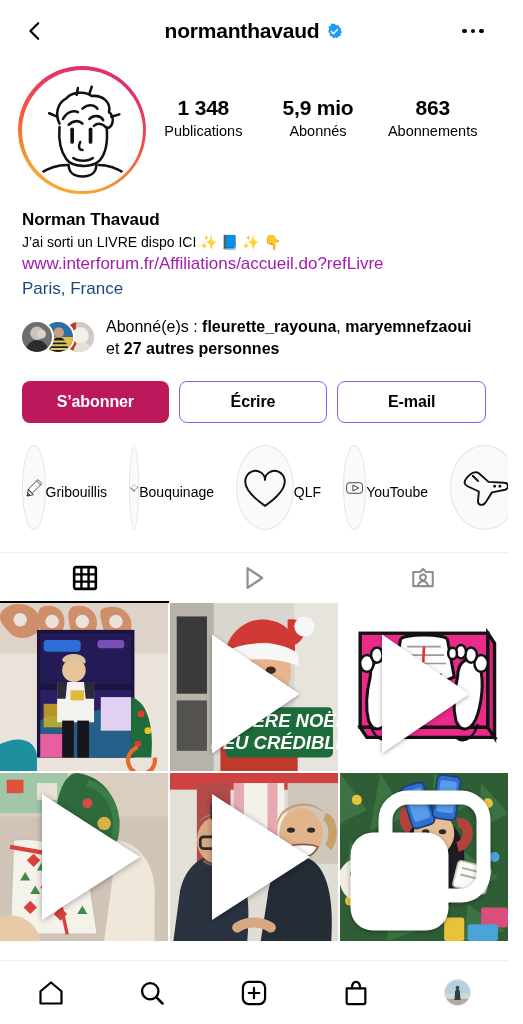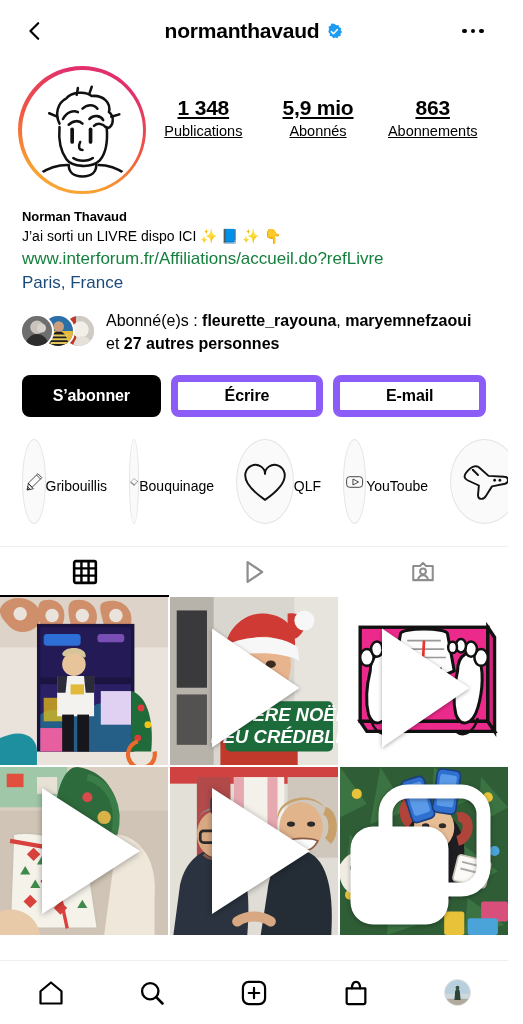--- a/index.html
+++ b/index.html
@@ -38,52 +38,52 @@
     padding:3.5px;
     background:linear-gradient(200deg,#E1306C 0%, #E1306C 18%, #F15742 52%, #F8A031 82%, #FBB040 100%);
     flex:0 0 128px;
   }
   .avatar-inner {
     width:100%; height:100%; border-radius:50%; background:#fff;
     padding:3px; overflow:hidden;
   }
   .avatar-art { width:100%; height:100%; border-radius:50%; background:#fff; display:block; }
 
-  .stats { flex:1; display:flex; align-items:flex-start; padding-top:30px;text-decoration:underline; }
+  .stats { flex:1; display:flex; align-items:flex-start; padding-top:30px; }
   .stat { flex:1; text-align:center; }
   .stat-num { font-size:21px; font-weight:bold; line-height:1.18; letter-spacing:-0.2px; }
   .stat-label { font-size:14.5px; line-height:1.35; margin-top:1px; }
 
   
   .bio { padding:14px 22px 0 22px; }
-  .bio-name { font-size:13px; font-weight:bold; line-height:1.42; letter-spacing:-0.1px; }
+  .bio-name { font-size:17px; font-weight:bold; line-height:1.42; letter-spacing:-0.1px; }
   .bio-text { font-size:14px; line-height:1.45; }
-  .bio-link { font-size:17px; line-height:1.45; color:#15803d; cursor:pointer; word-break:break-all; }
+  .bio-link { font-size:17px; line-height:1.45; color:#a21caf; cursor:pointer; word-break:break-all; }
   .bio-loc { font-size:17px; line-height:1.45; color:#1B4A7D; }
 
   
   .followed { display:flex; align-items:flex-start; padding:14px 22px 0 20px; gap:10px; }
   .fb-avatars { position:relative; width:76px; height:34px; flex:0 0 76px; margin-top:4px; }
   .fb-av { position:absolute; top:0; width:34px; height:34px; border-radius:50%; border:2px solid #fff; overflow:hidden; background:#ccc; }
   .fb-av:nth-child(1){ left:0; z-index:3; }
   .fb-av:nth-child(2){ left:21px; z-index:2; }
   .fb-av:nth-child(3){ left:42px; z-index:1; }
   .fb-text { font-size:16px; line-height:1.42; flex:1; }
   .fb-text b { font-weight:bold; }
 
   
   .actions { display:flex; gap:10px; padding:20px 22px 0 22px; }
   .btn {
     flex:1; height:42px; border-radius:8px;
     display:flex; align-items:center; justify-content:center;
     font-size:16px; font-weight:bold; cursor:pointer;
     letter-spacing:-0.1px;
   }
-  .btn-primary { background:#000000; color:#fff; }
-  .btn-secondary { background:#fff; color:#000; border:7px solid #8b5cf6; }
+  .btn-primary { background:#be185d; color:#fff; }
+  .btn-secondary { background:#fff; color:#000; border:1px solid #8b5cf6; }
 
   
   .highlights { display:flex; gap:22px; padding:22px 22px 0 22px; overflow:hidden; }
   .hl { width:85px; flex:0 0 85px; display:flex; flex-direction:row; align-items:center; cursor:pointer; }
   .hl-circle {
     width:85px; height:85px; border-radius:50%;
     border:1px solid #E4E4E4; background:#FAFAFA;
     display:flex; align-items:center; justify-content:center; overflow:hidden;
   }
   .hl-label { font-size:14px; margin-top:9px; white-space:nowrap; line-height:1.2; }

